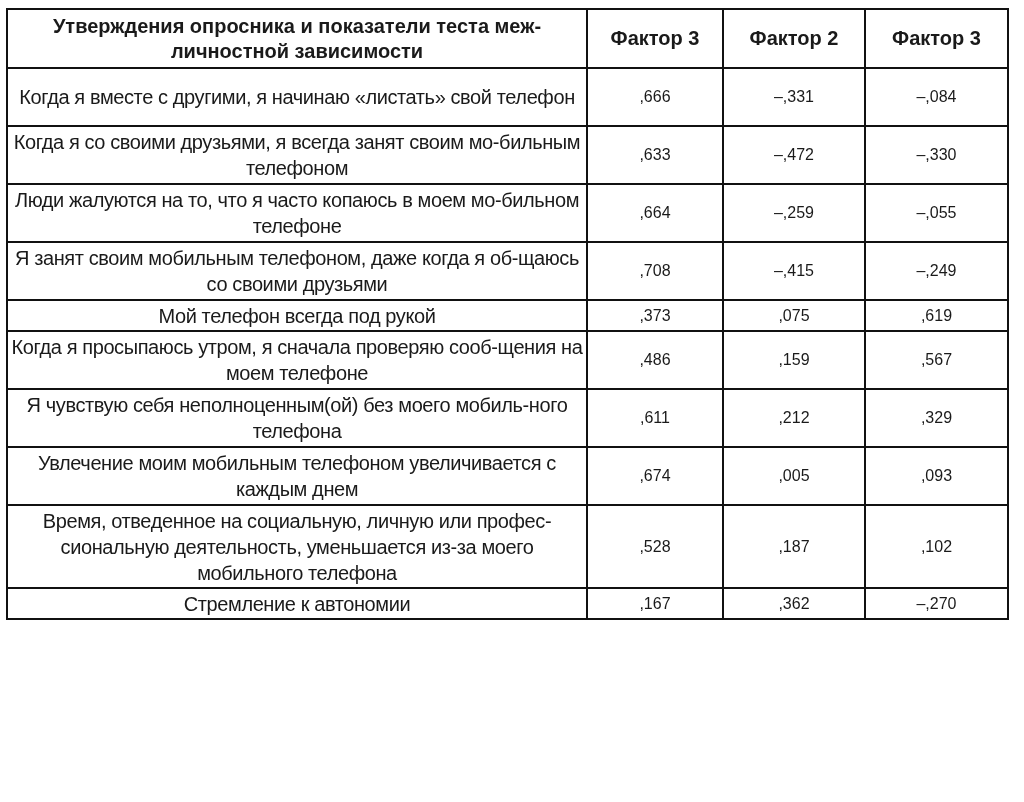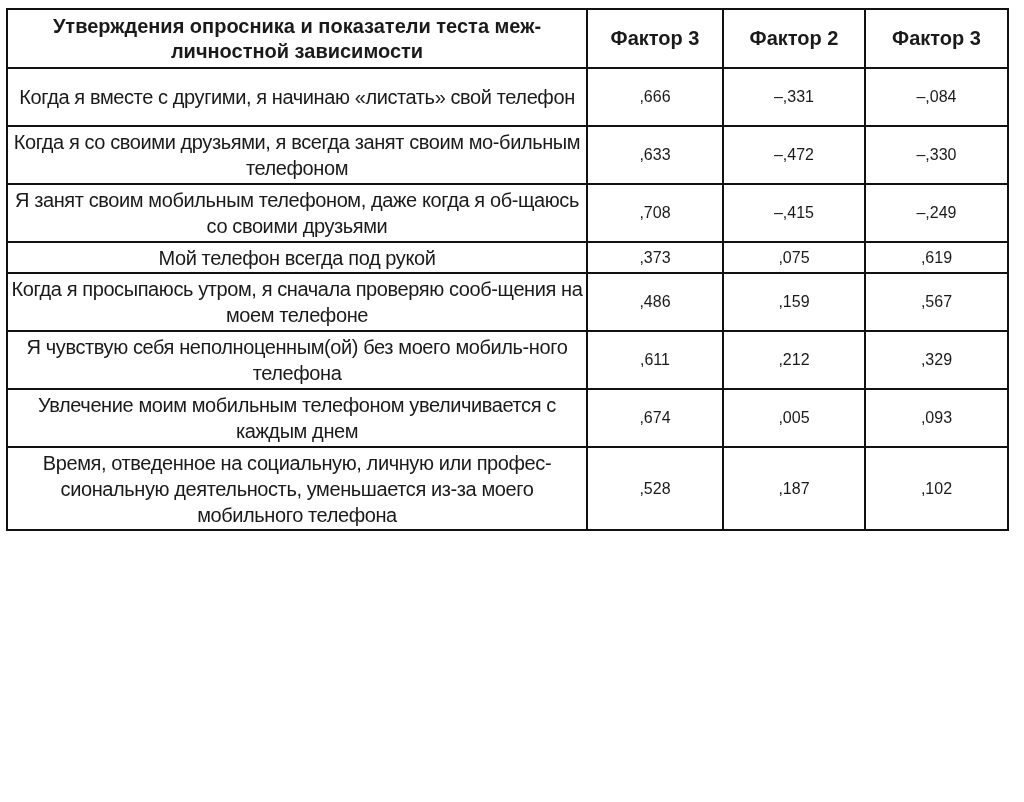--- a/index.html
+++ b/index.html
@@ -63,20 +63,26 @@
       <td class="num">–,331</td>
       <td class="num">–,084</td>
     </tr>
     <tr class="h2">
       <td class="stmt">Когда я со своими друзьями, я всегда занят своим мо-бильным телефоном</td>
       <td class="num">,633</td>
       <td class="num">–,472</td>
       <td class="num">–,330</td>
     </tr>
     <tr class="h2">
+      <td class="stmt">Люди жалуются на то, что я часто копаюсь в моем мо-бильном телефоне</td>
+      <td class="num">,664</td>
+      <td class="num">–,259</td>
+      <td class="num">–,055</td>
+    </tr>
+    <tr class="h2">
       <td class="stmt">Я занят своим мобильным телефоном, даже когда я об-щаюсь со своими друзьями</td>
       <td class="num">,708</td>
       <td class="num">–,415</td>
       <td class="num">–,249</td>
     </tr>
     <tr class="h1">
       <td class="stmt">Мой телефон всегда под рукой</td>
       <td class="num">,373</td>
       <td class="num">,075</td>
       <td class="num">,619</td>
@@ -98,14 +104,20 @@
       <td class="num">,674</td>
       <td class="num">,005</td>
       <td class="num">,093</td>
     </tr>
     <tr class="h3">
       <td class="stmt">Время, отведенное на социальную, личную или профес-сиональную деятельность, уменьшается из-за моего мобильного телефона</td>
       <td class="num">,528</td>
       <td class="num">,187</td>
       <td class="num">,102</td>
     </tr>
+    <tr class="h1">
+      <td class="stmt">Стремление к автономии</td>
+      <td class="num">,167</td>
+      <td class="num">,362</td>
+      <td class="num">–,270</td>
+    </tr>
   </tbody>
 </table>
 
 </body></html>

